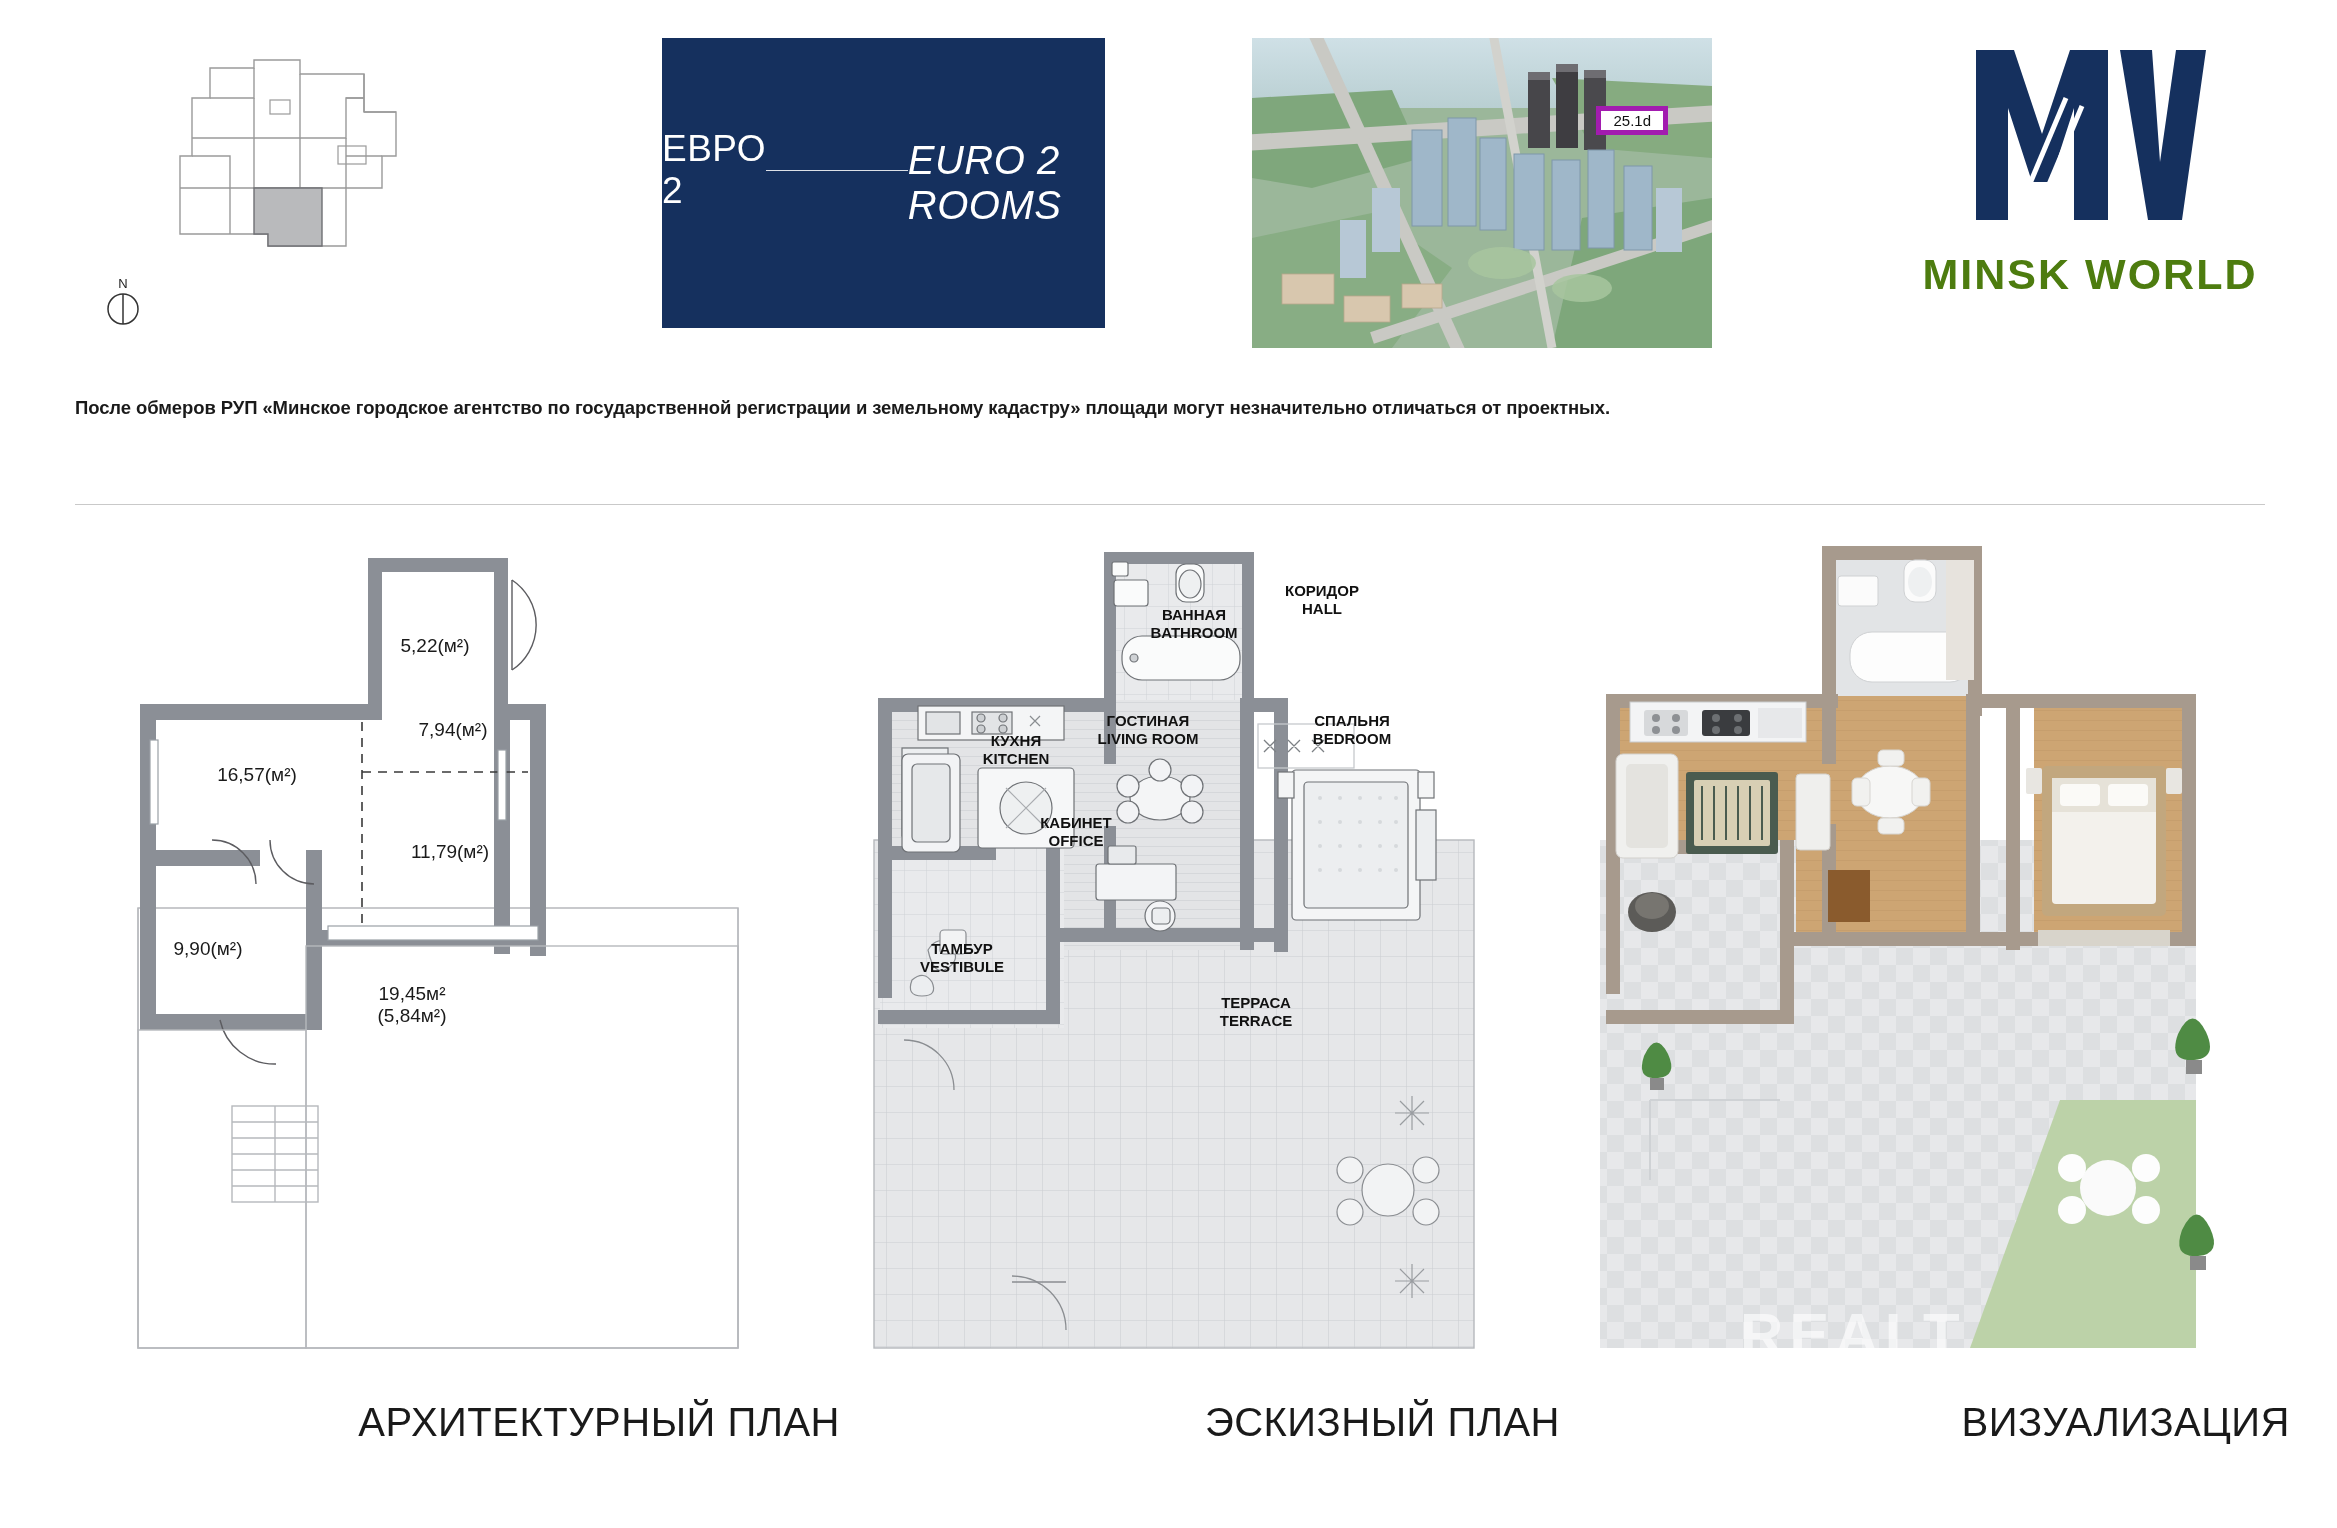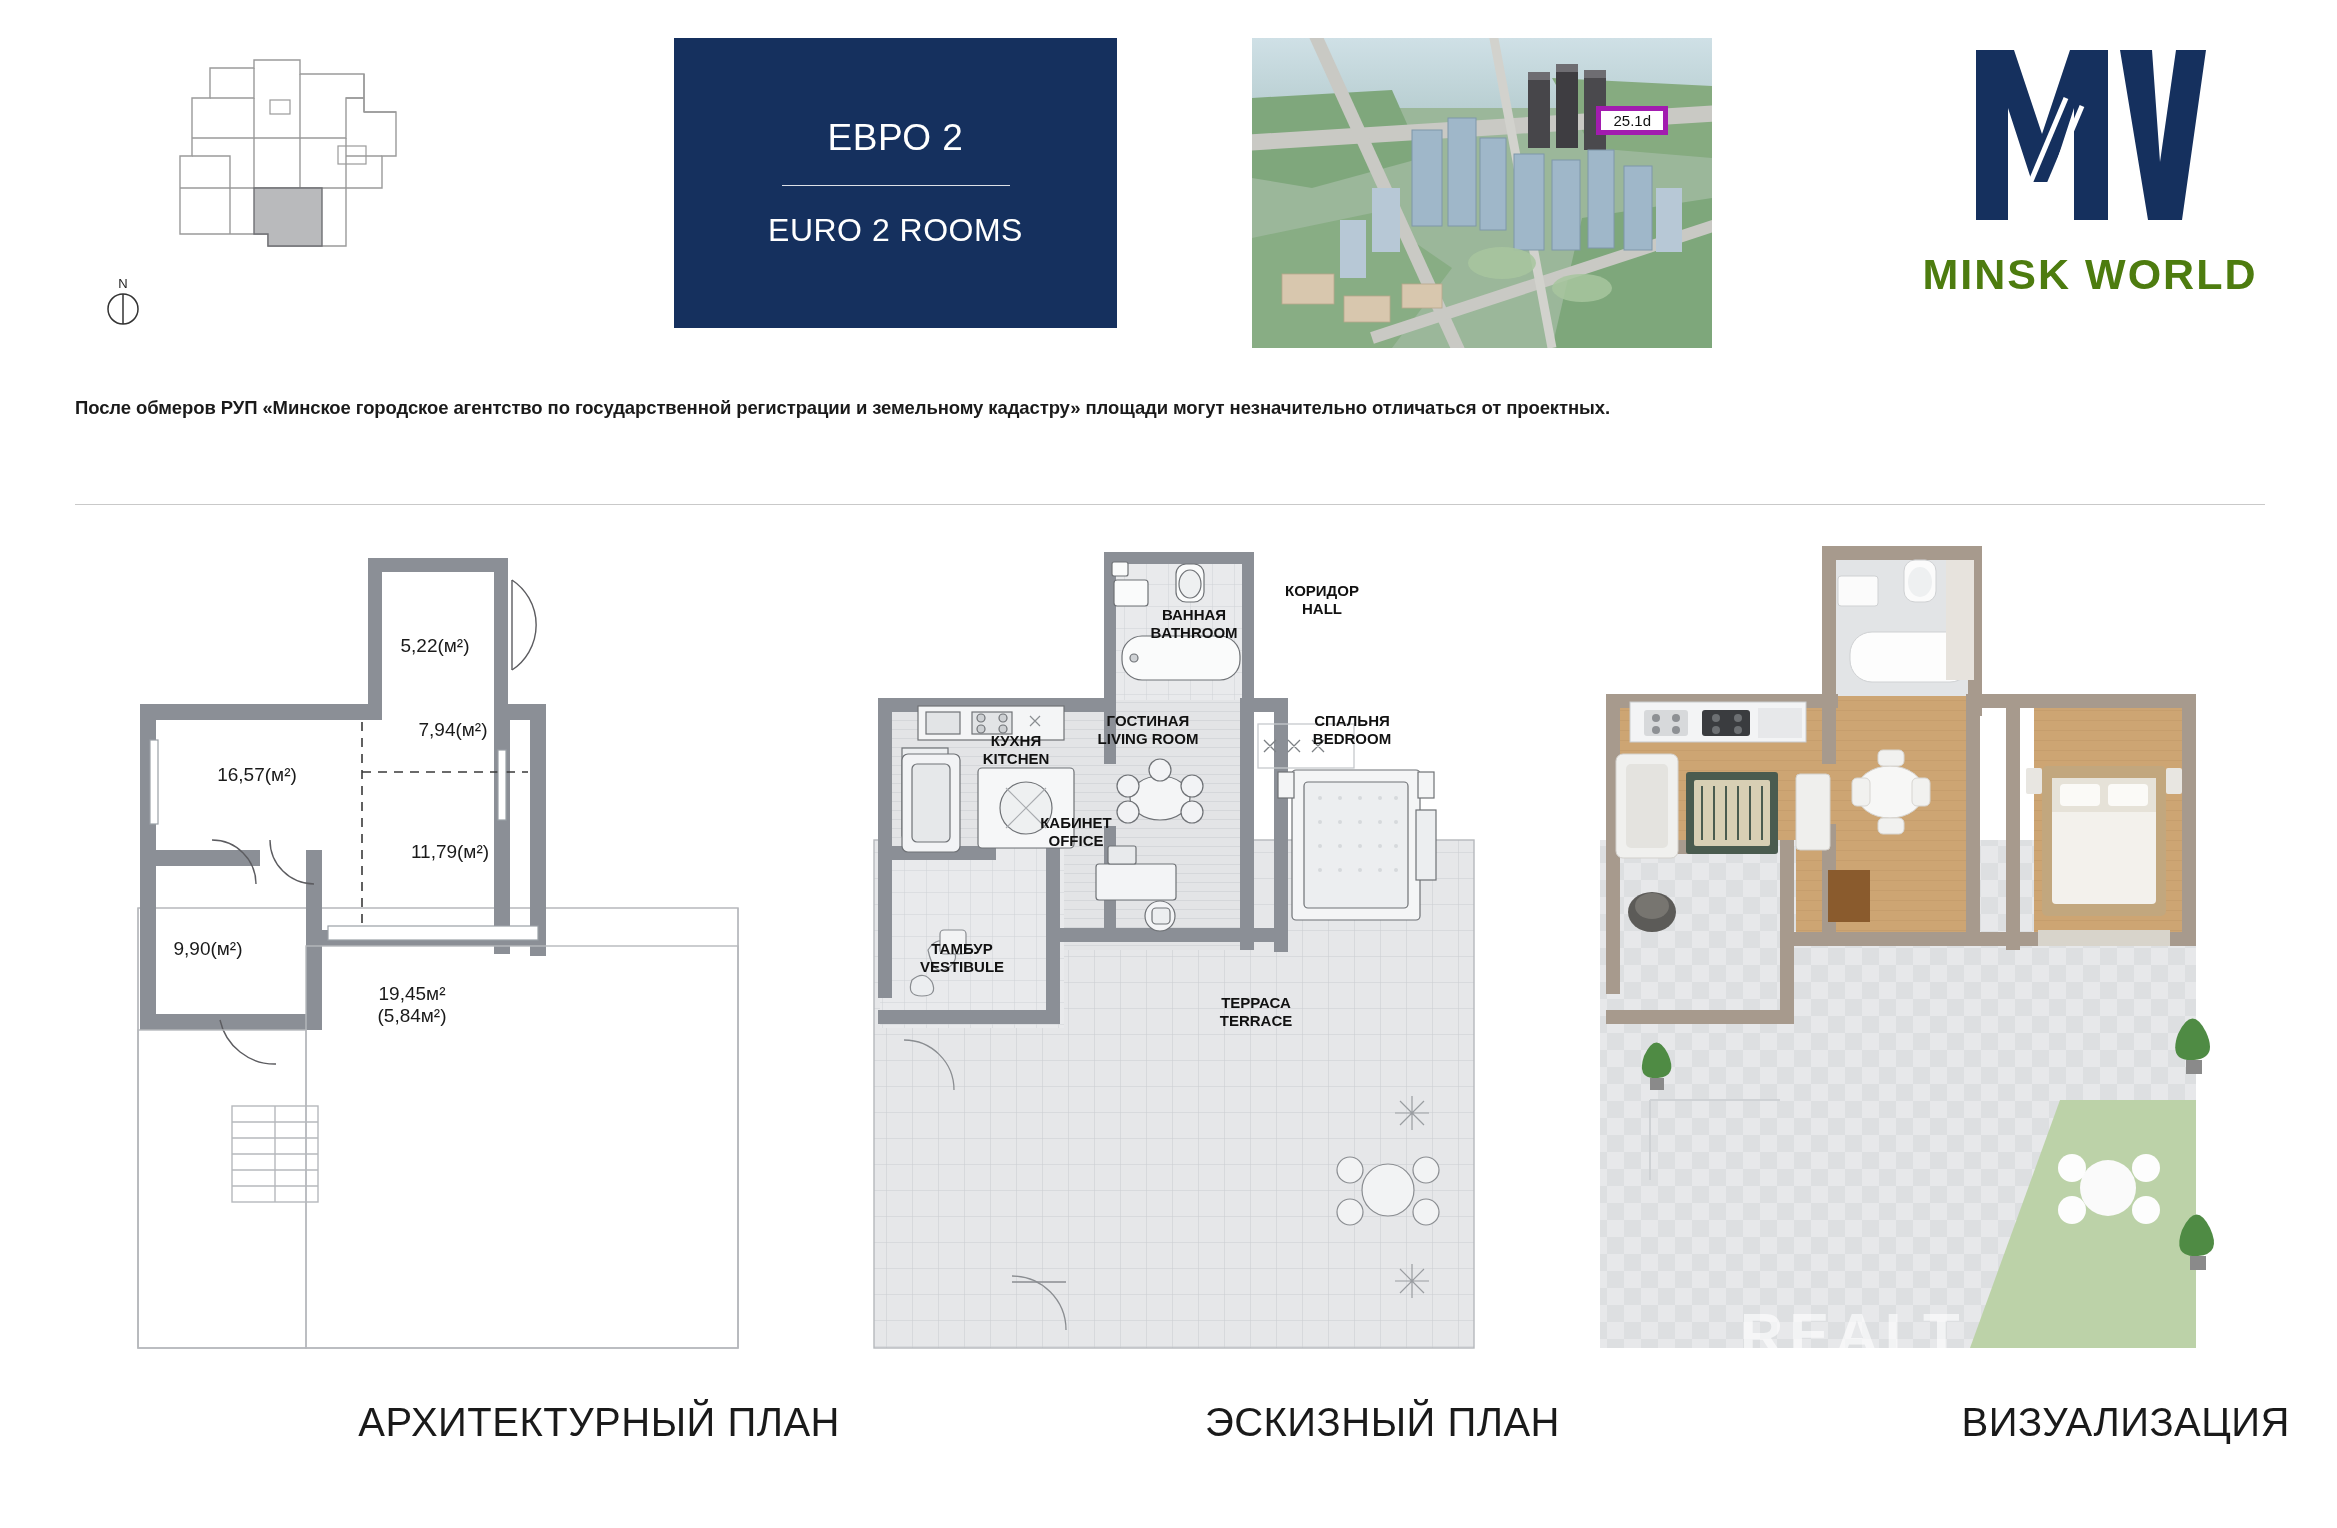--- a/index.html
+++ b/index.html
@@ -37,41 +37,41 @@
   }
 
   
   .title-card {
     position: absolute;
     left: 662px; top: 38px;
     width: 443px; height: 290px;
     background: #15305e;
     color: #ffffff;
     display: flex;
-    flex-direction: column;
+    flex-direction: row;
     align-items: center;
     justify-content: center;
-    margin-left: 12px;
   }
   .title-ru {
     font-size: 37px;
     letter-spacing: 0.5px;
     font-weight: 400;
     margin-bottom: 26px;
   }
   .title-sep {
     width: 228px; height: 1px;
     background: #ffffff;
     opacity: 0.85;
     margin-bottom: 26px;
   }
   .title-en {
-    font-size: 32px;
+    font-size: 40px;
     letter-spacing: 0.5px;
     font-weight: 400;
+    font-style: italic;
   }
 
   
   .aerial {
     position: absolute;
     left: 1252px; top: 38px;
     width: 460px; height: 310px;
     overflow: hidden;
     background: #8fa98b;
   }

